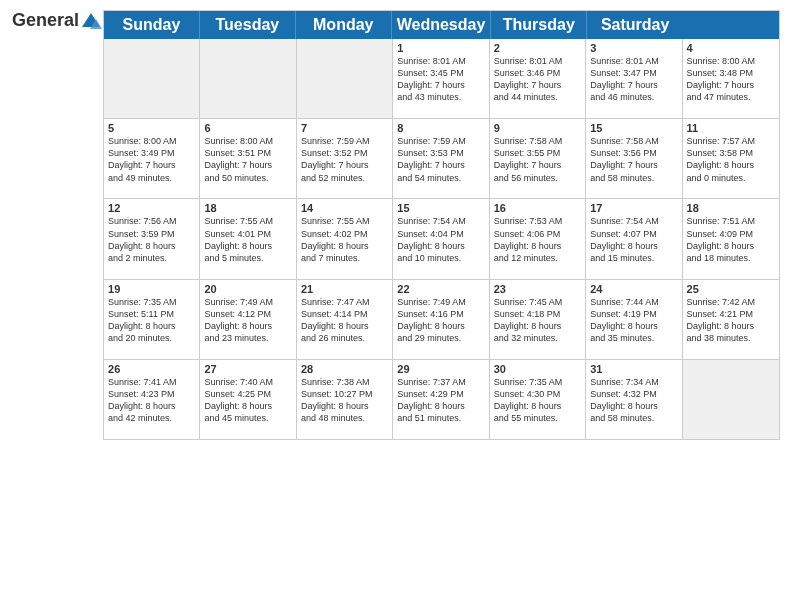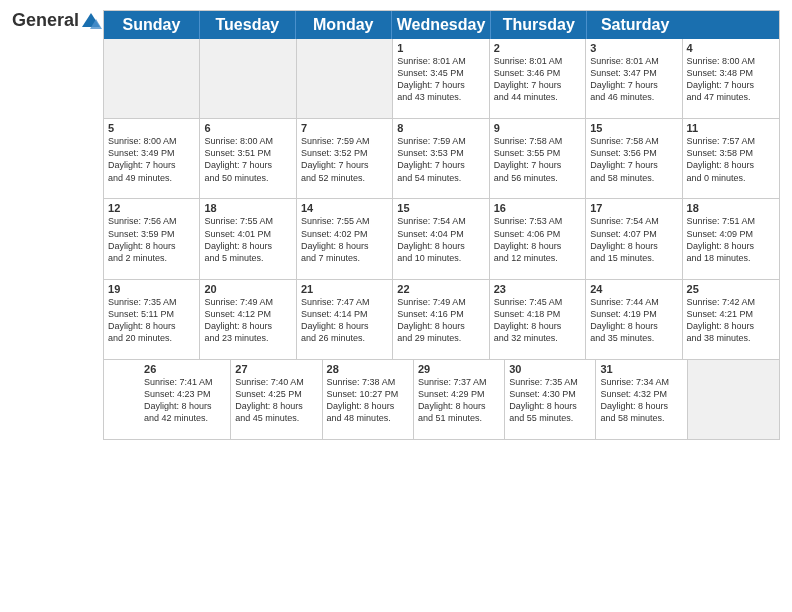--- a/index.html
+++ b/index.html
@@ -67,21 +67,21 @@
       flex: 1;
       display: flex;
       flex-direction: column;
     }
     .cal-row {
       display: grid;
       grid-template-columns: repeat(7, 1fr);
       flex: 1;
       border-bottom: 1px solid #ccc;
     }
-    .cal-row:last-child { border-bottom: none; margin-left: 36px; }
+    .cal-row:last-child { border-bottom: none; }
     .cal-cell {
       border-right: 1px solid #ccc;
       padding: 3px 4px;
       font-size: 9.5px;
       color: #333;
       display: flex;
       flex-direction: column;
       background: #fff;
     }
     .cal-cell:last-child { border-right: none; }

